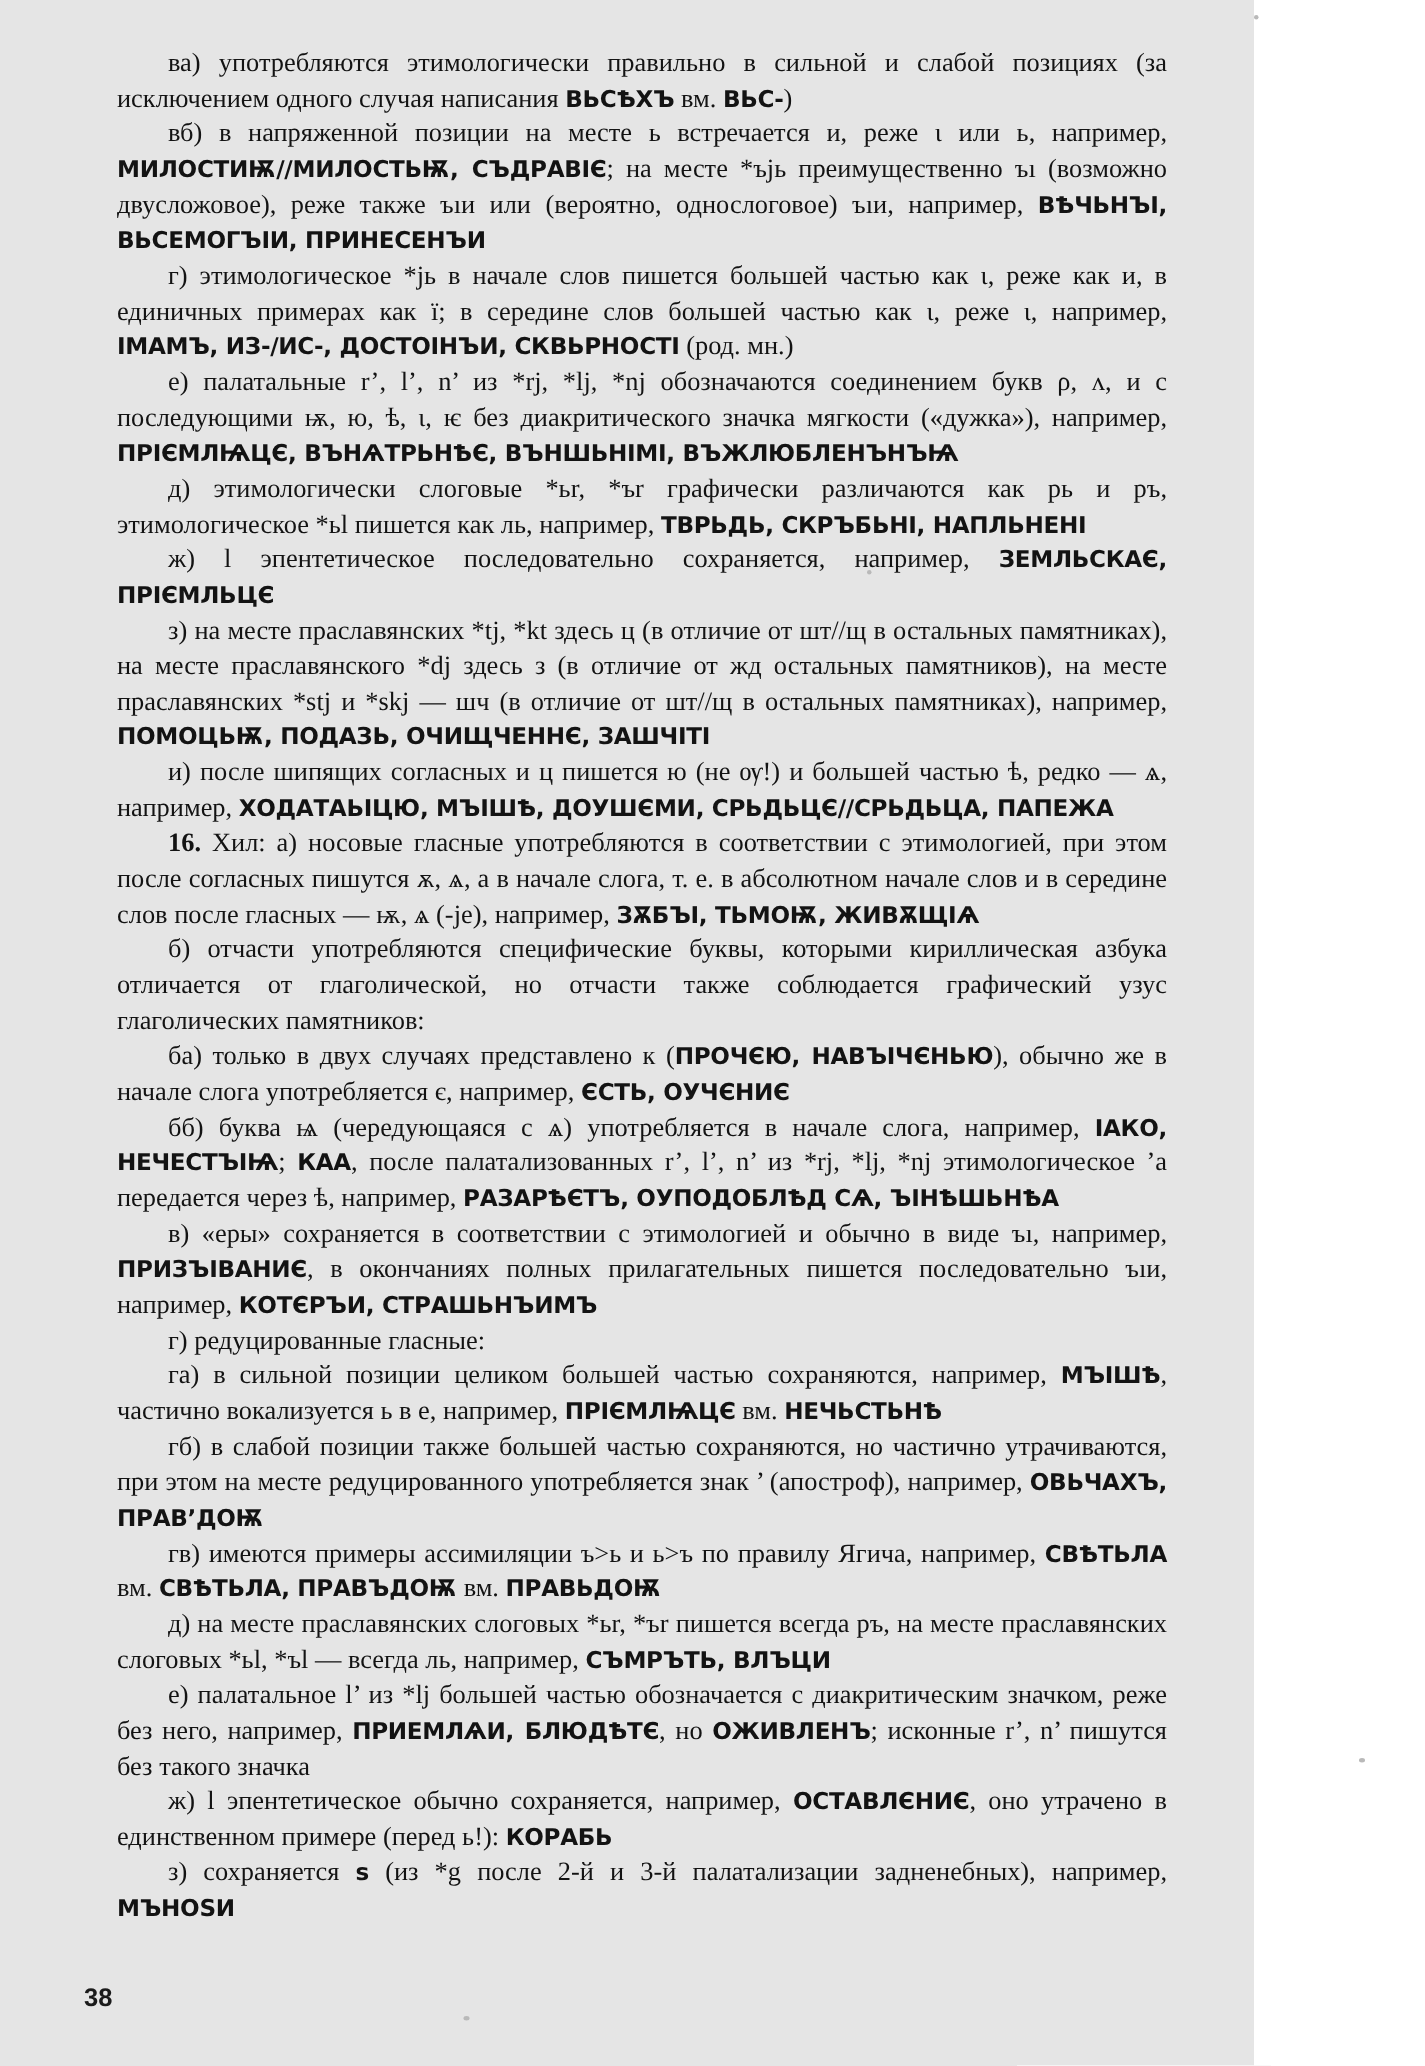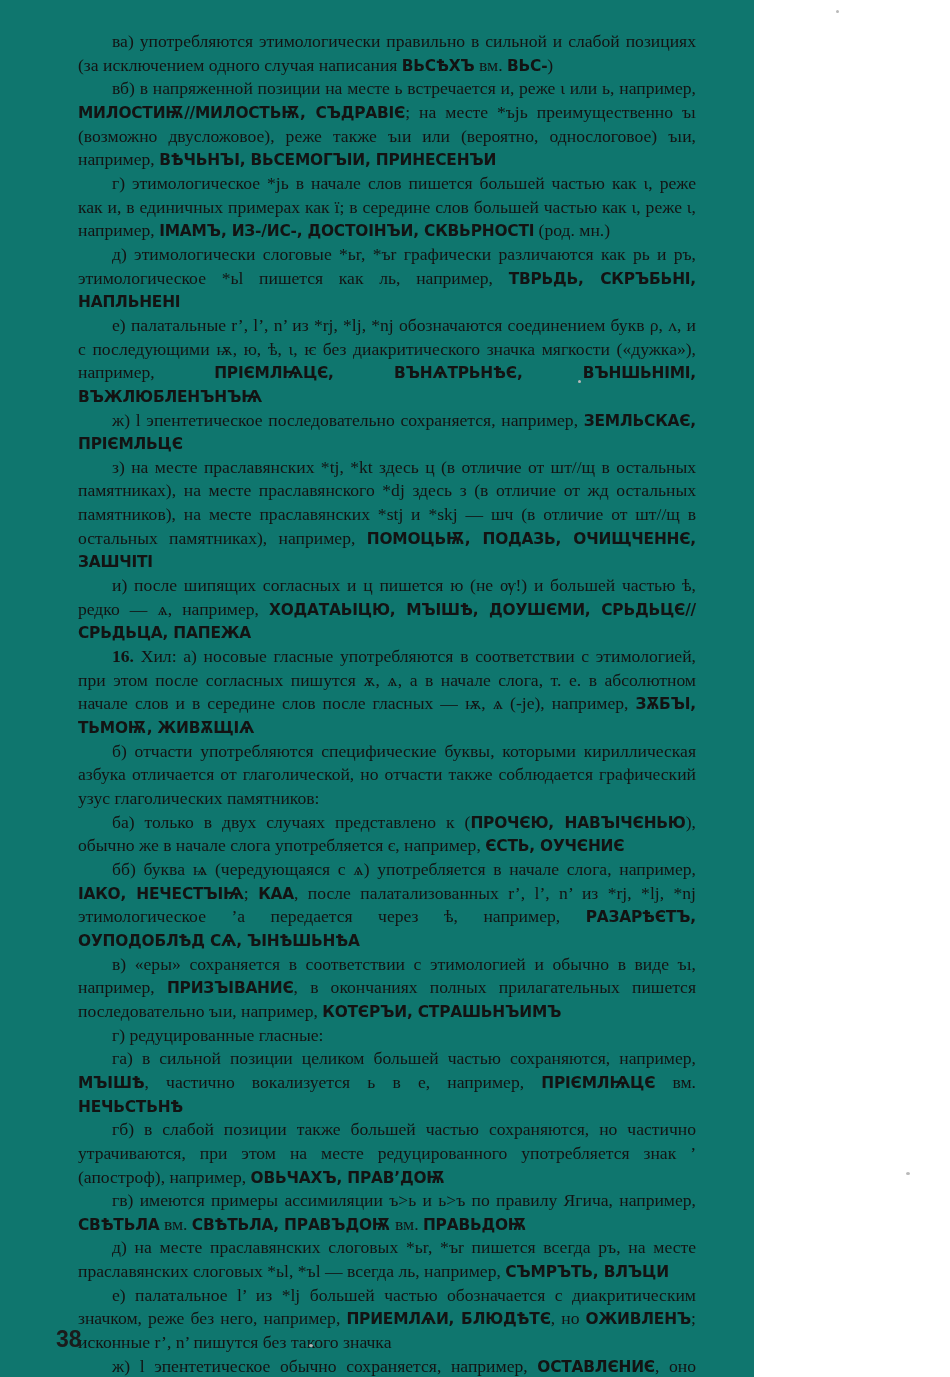--- a/index.html
+++ b/index.html
@@ -8,25 +8,25 @@
     background: #ffffff;
   }
   body {
     width: 950px;
     height: 1377px;
     font-family: "Liberation Serif", serif;
     color: #131313;
   }
   .page {
     position: relative;
-    width: 754px;
+    width: 836px;
     height: 1377px;
     box-sizing: border-box;
     padding: 30px 58px 0 78px;
-    background: #0f766e;
+    background: #e5e5e5;
   }
   .speck {
     position: absolute;
     background: #b9b9b9;
     border-radius: 50%;
   }
   .body-text {
     font-size: 17.6px;
     line-height: 1.345;
     text-align: justify;
@@ -46,44 +46,44 @@
     letter-spacing: -0.2px;
   }
   .it {
   }
   .bnum {
     font-weight: bold;
   }
   .pagenum {
     position: absolute;
     left: 56px;
-    bottom: 24px;
+    bottom: 35px;
     font-family: "Liberation Sans", sans-serif;
-    font-size: 23px;
+    font-size: 17px;
     font-weight: bold;
     color: #1b1b1b;
     text-align: right;
   }
 </style>
 </head>
 <body>
 
 <div class="page">
 
   <span class="speck" style="left:836px;top:10px;width:3px;height:3px;"></span>
   <span class="speck" style="left:578px;top:380px;width:3px;height:3px;"></span>
   <span class="speck" style="left:906px;top:1172px;width:4px;height:3px;"></span>
   <span class="speck" style="left:309px;top:1344px;width:4px;height:3px;"></span>
 
   <div class="body-text" id="text-body">
       <p class="para"><span>ва) употребляются этимологически правильно в сильной и слабой позициях (за исключением одного случая написания </span><span class="ocs">ВЬСѢХЪ</span><span> вм. </span><span class="ocs">ВЬС-</span><span>)</span></p>
       <p class="para"><span>вб) в напряженной позиции на месте ь встречается и, реже ι или ь, например, </span><span class="ocs">МИЛОСТИѬ//МИЛОСТЬѬ, СЪДРАВІЄ</span><span>; на месте *ъjь преимущественно ъı (возможно двусложовое), реже также ъıи или (вероятно, однослоговое) ъıи, например, </span><span class="ocs">ВѢЧЬНЪІ, ВЬСЕМОГЪІИ, ПРИНЕСЕНЪИ</span></p>
       <p class="para"><span>г) этимологическое *jь в начале слов пишется большей частью как ι, реже как и, в единичных примерах как ї; в середине слов большей частью как ι, реже ι, например, </span><span class="ocs">ІМАМЪ, ИЗ-/ИС-, ДОСТОІНЪИ, СКВЬРНОСТІ</span><span> (род. мн.)</span></p>
+      <p class="para"><span>е) палатальные r’, l’, n’ из *rj, *lj, *nj обозначаются соединением букв ρ, ʌ, и с последующими ѭ, ю, ѣ, ι, ѥ без диакритического значка мягкости («дужка»), например, </span><span class="ocs">ПРІЄМЛѨЦЄ, ВЪНѦТРЬНѢЄ, ВЪНШЬНІМІ, ВЪЖЛЮБЛЕНЪНЪѨ</span></p>
       <p class="para"><span>д) этимологически слоговые *ьr, *ъr графически различаются как рь и ръ, этимологическое *ьl пишется как ль, например, </span><span class="ocs">ТВРЬДЬ, СКРЪБЬНІ, НАПЛЬНЕНІ</span></p>
-      <p class="para"><span>е) палатальные r’, l’, n’ из *rj, *lj, *nj обозначаются соединением букв ρ, ʌ, и с последующими ѭ, ю, ѣ, ι, ѥ без диакритического значка мягкости («дужка»), например, </span><span class="ocs">ПРІЄМЛѨЦЄ, ВЪНѦТРЬНѢЄ, ВЪНШЬНІМІ, ВЪЖЛЮБЛЕНЪНЪѨ</span></p>
       <p class="para"><span>ж) l эпентетическое последовательно сохраняется, например, </span><span class="ocs">ЗЕМЛЬСКАЄ, ПРІЄМЛЬЦЄ</span></p>
       <p class="para"><span>з) на месте праславянских *tj, *kt здесь ц (в отличие от шт//щ в остальных памятниках), на месте праславянского *dj здесь з (в отличие от жд остальных памятников), на месте праславянских *stj и *skj — шч (в отличие от шт//щ в остальных памятниках), например, </span><span class="ocs">ПОМОЦЬѬ, ПОДАЗЬ, ОЧИЩЧЕННЄ, ЗАШЧІТІ</span></p>
       <p class="para"><span>и) после шипящих согласных и ц пишется ю (не ѹ!) и большей частью ѣ, редко — ѧ, например, </span><span class="ocs">ХОДАТАЬІЦЮ, МЪІШѢ, ДОУШЄМИ, СРЬДЬЦЄ//СРЬДЬЦА, ПАПЕЖА</span></p>
       <p class="para"><span class="bnum">16. </span><span class="it">Хил</span><span>: а) носовые гласные употребляются в соответствии с этимологией, при этом после согласных пишутся ѫ, ѧ, а в начале слога, т. е. в абсолютном начале слов и в середине слов после гласных — ѭ, ѧ (-jе), например, </span><span class="ocs">ЗѪБЪІ, ТЬМОѬ, ЖИВѪЩІѦ</span></p>
       <p class="para"><span>б) отчасти употребляются специфические буквы, которыми кириллическая азбука отличается от глаголической, но отчасти также соблюдается графический узус глаголических памятников:</span></p>
       <p class="para"><span>ба) только в двух случаях представлено к (</span><span class="ocs">ПРОЧЄЮ, НАВЪІЧЄНЬЮ</span><span>), обычно же в начале слога употребляется є, например, </span><span class="ocs">ЄСТЬ, ОУЧЄНИЄ</span></p>
       <p class="para"><span>бб) буква ѩ (чередующаяся с ѧ) употребляется в начале слога, например, </span><span class="ocs">ІАКО, НЕЧЕСТЪІѨ</span><span>; </span><span class="ocs">КАА</span><span>, после палатализованных r’, l’, n’ из *rj, *lj, *nj этимологическое ’a передается через ѣ, например, </span><span class="ocs">РАЗАРѢЄТЪ, ОУПОДОБЛѢД СѦ, ЪІНѢШЬНѢА</span></p>
       <p class="para"><span>в) «еры» сохраняется в соответствии с этимологией и обычно в виде ъı, например, </span><span class="ocs">ПРИЗЪІВАНИЄ</span><span>, в окончаниях полных прилагательных пишется последовательно ъıи, например, </span><span class="ocs">КОТЄРЪИ, СТРАШЬНЪИМЪ</span></p>
       <p class="para"><span>г) редуцированные гласные:</span></p>
       <p class="para"><span>га) в сильной позиции целиком большей частью сохраняются, например, </span><span class="ocs">МЪІШѢ</span><span>, частично вокализуется ь в е, например, </span><span class="ocs">ПРІЄМЛѨЦЄ</span><span> вм. </span><span class="ocs">НЕЧЬСТЬНѢ</span></p>

